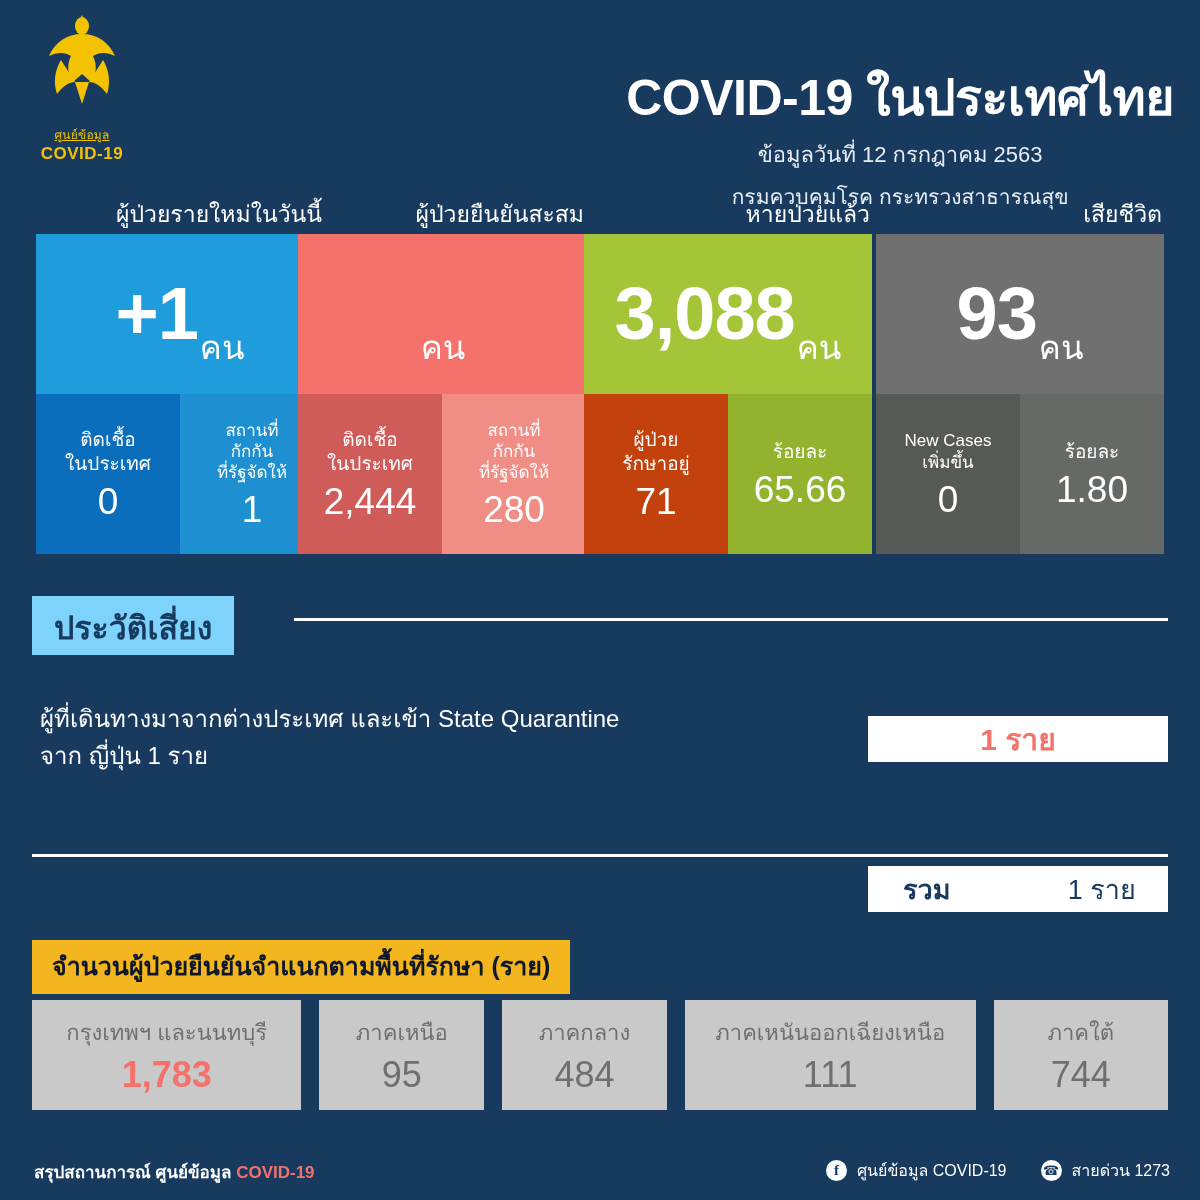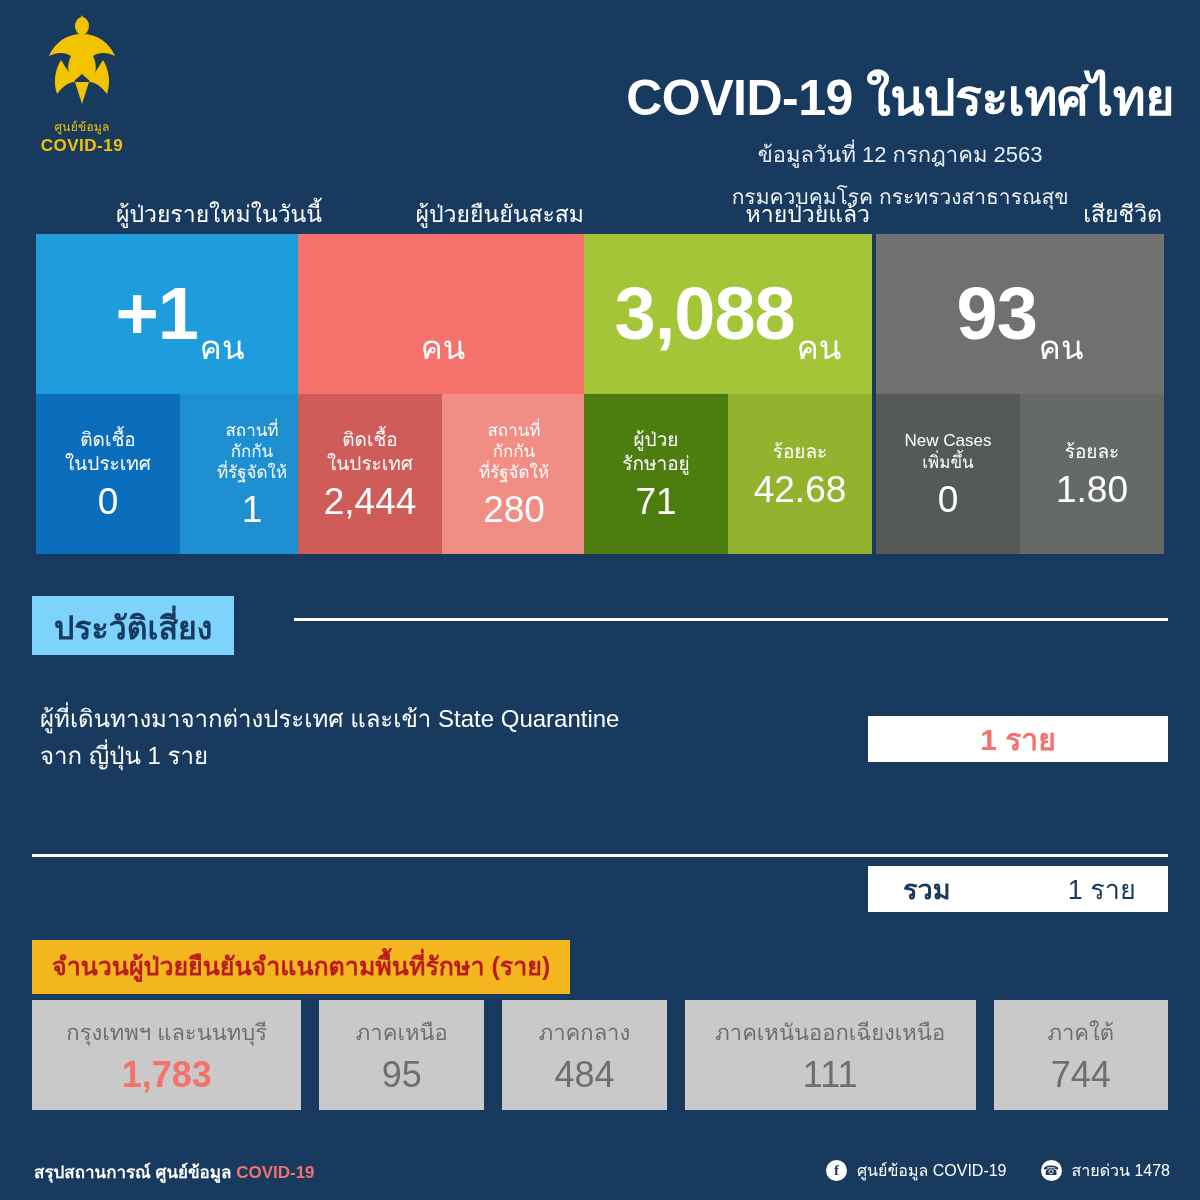--- a/index.html
+++ b/index.html
@@ -33,22 +33,23 @@
   .garuda {
     width: 90px;
     height: 96px;
     margin: 0 auto;
     position: relative;
   }
   .garuda svg { display: block; }
   .logo-line1 {
     font-size: 12px;
     color: #f3c300;
-    margin-top: 9px;
+    margin-top: 17px;
     letter-spacing: .2px;
+    text-decoration: underline;
   }
   .logo-line2 {
     font-size: 17px;
     font-weight: bold;
     color: #f3c300;
     letter-spacing: .5px;
   }
   .header-right {
     position: absolute;
     right: 26px;
@@ -138,21 +139,21 @@
   }
 
   
   .c-new     { background: #1e9cdb; }
   .c-new-a   { background: #0a6ebd; }
   .c-new-b   { background: #1e8fd1; }
   .c-total   { background: #f4716c; }
   .c-total-a { background: #cf5c58; }
   .c-total-b { background: #f08d85; }
   .c-rec     { background: #a5c539; }
-  .c-rec-a   { background: #4d7c0f; }
+  .c-rec-a   { background: #c2410c; }
   .c-rec-b   { background: #93b32e; }
   .c-dead    { background: #707070; }
   .c-dead-a  { background: #565a57; }
   .c-dead-b  { background: #666a67; }
 
   
   .risk-head {
     position: absolute;
     top: 596px;
     left: 32px;
@@ -226,21 +227,21 @@
   }
   .sum-badge .lbl { flex: 1; text-align: left; padding-left: 35px; }
   .sum-badge .val { flex: 1; text-align: center; font-weight: normal; }
 
   
   .region-head {
     position: absolute;
     top: 940px;
     left: 32px;
     background: #f3b61e;
-    color: #b91c1c;
+    color: #0f172a;
     font-size: 25px;
     font-weight: bold;
     padding: 6px 20px 8px 20px;
   }
   .regions {
     position: absolute;
     top: 1000px;
     left: 32px;
     right: 32px;
     display: flex;
@@ -396,21 +397,21 @@
         <div class="sub-cap">
           <span>ผู้ป่วย</span><br>
           <span>รักษาอยู่</span>
         </div>
         <div class="sub-val">71</div>
       </div>
       <div class="sub-cell c-rec-b">
         <div class="sub-cap">
           <span>ร้อยละ</span>
         </div>
-        <div class="sub-val">42.68</div>
+        <div class="sub-val">65.66</div>
       </div>
     </div>
   </div>
 
   <div class="stat" style="left:876px;">
     <div class="stat-label">เสียชีวิต</div>
     <div class="stat-main c-dead">
       <span class="stat-number">93</span>
       <span class="stat-unit">คน</span>
     </div>
@@ -477,15 +478,15 @@
 
 <div class="footer">
   <div class="footer-left">
     <span>สรุปสถานการณ์ ศูนย์ข้อมูล </span><span class="red">COVID-19</span>
   </div>
   <div class="footer-right">
     <span class="fb-icon">f</span>
     <span>ศูนย์ข้อมูล COVID-19</span>
     <span class="gap"></span>
     <span class="ph-icon">☎</span>
-    <span>สายด่วน 1478</span>
+    <span>สายด่วน 1273</span>
   </div>
 </div>
 
 </body></html>

